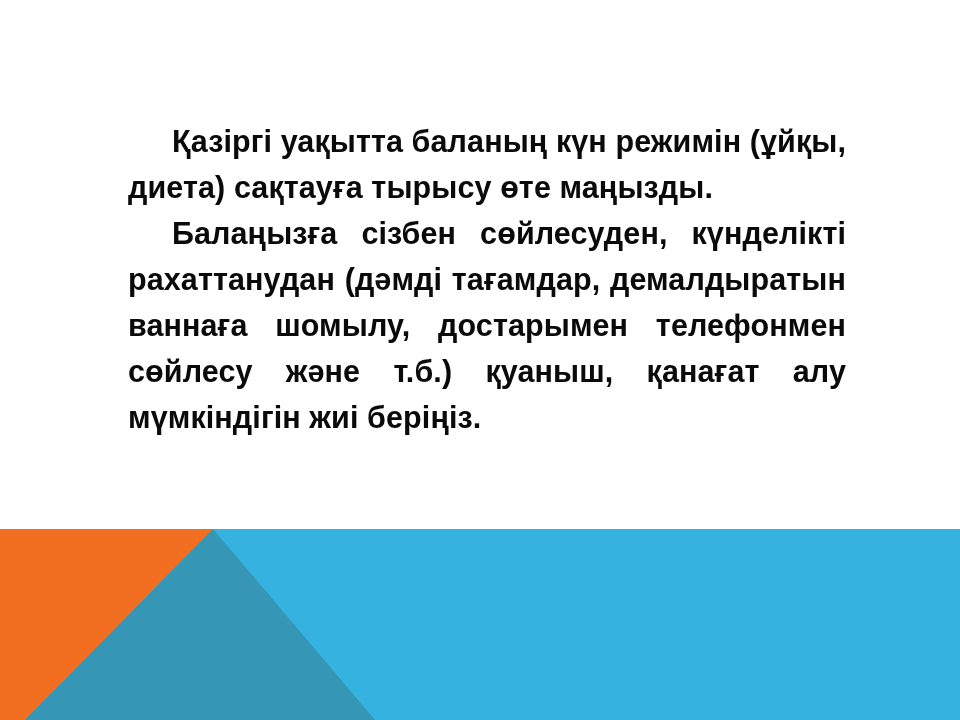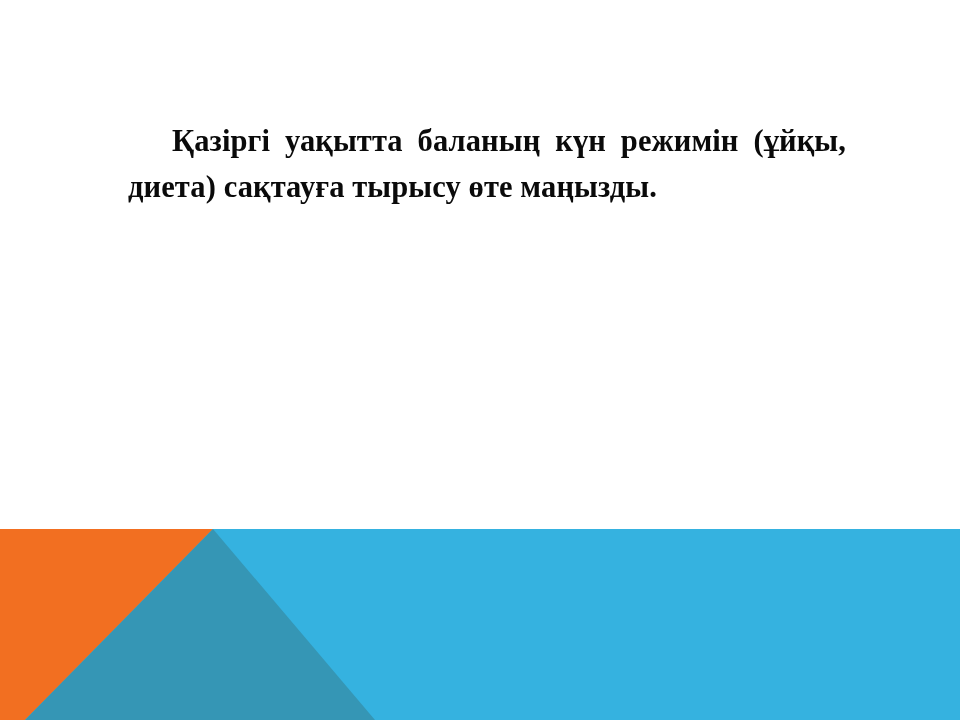--- a/index.html
+++ b/index.html
@@ -30,21 +30,21 @@
   }
   .para {
     margin: 0;
     text-align: justify;
     text-justify: inter-word;
     text-indent: 44px;
     font-weight: bold;
     font-size: 30.5px;
     line-height: 46px;
     color: #0A0A0A;
-    font-family: Liberation Serif, serif;
+    font-family: Liberation Sans, sans-serif;
     letter-spacing: 0.1px;
   }
   .para + .para {
     margin-top: 0px;
   }
 
   
   #footer-band {
     position: absolute;
     left: 0;
@@ -61,20 +61,21 @@
 </style>
 </head>
 <body>
 
 <div id="slide">
 
   <div id="content">
 
     <p class="para">Қазіргі уақытта баланың күн режимін (ұйқы, диета) сақтауға тырысу өте маңызды.</p>
 
+    <p class="para">Балаңызға сізбен сөйлесуден, күнделікті рахаттанудан (дәмді тағамдар, демалдыратын ваннаға шомылу, достарымен телефонмен сөйлесу және т.б.) қуаныш, қанағат алу мүмкіндігін жиі беріңіз.</p>
 
   </div>
 
   <div id="footer-band">
     <svg id="footer-svg" viewBox="0 0 960 191" preserveAspectRatio="none">
 
       <rect x="0" y="0" width="960" height="191" fill="#35B2E0"></rect>
 
       <polygon points="0,0 213,0 25,191 0,191" fill="#F26F21"></polygon>
 

